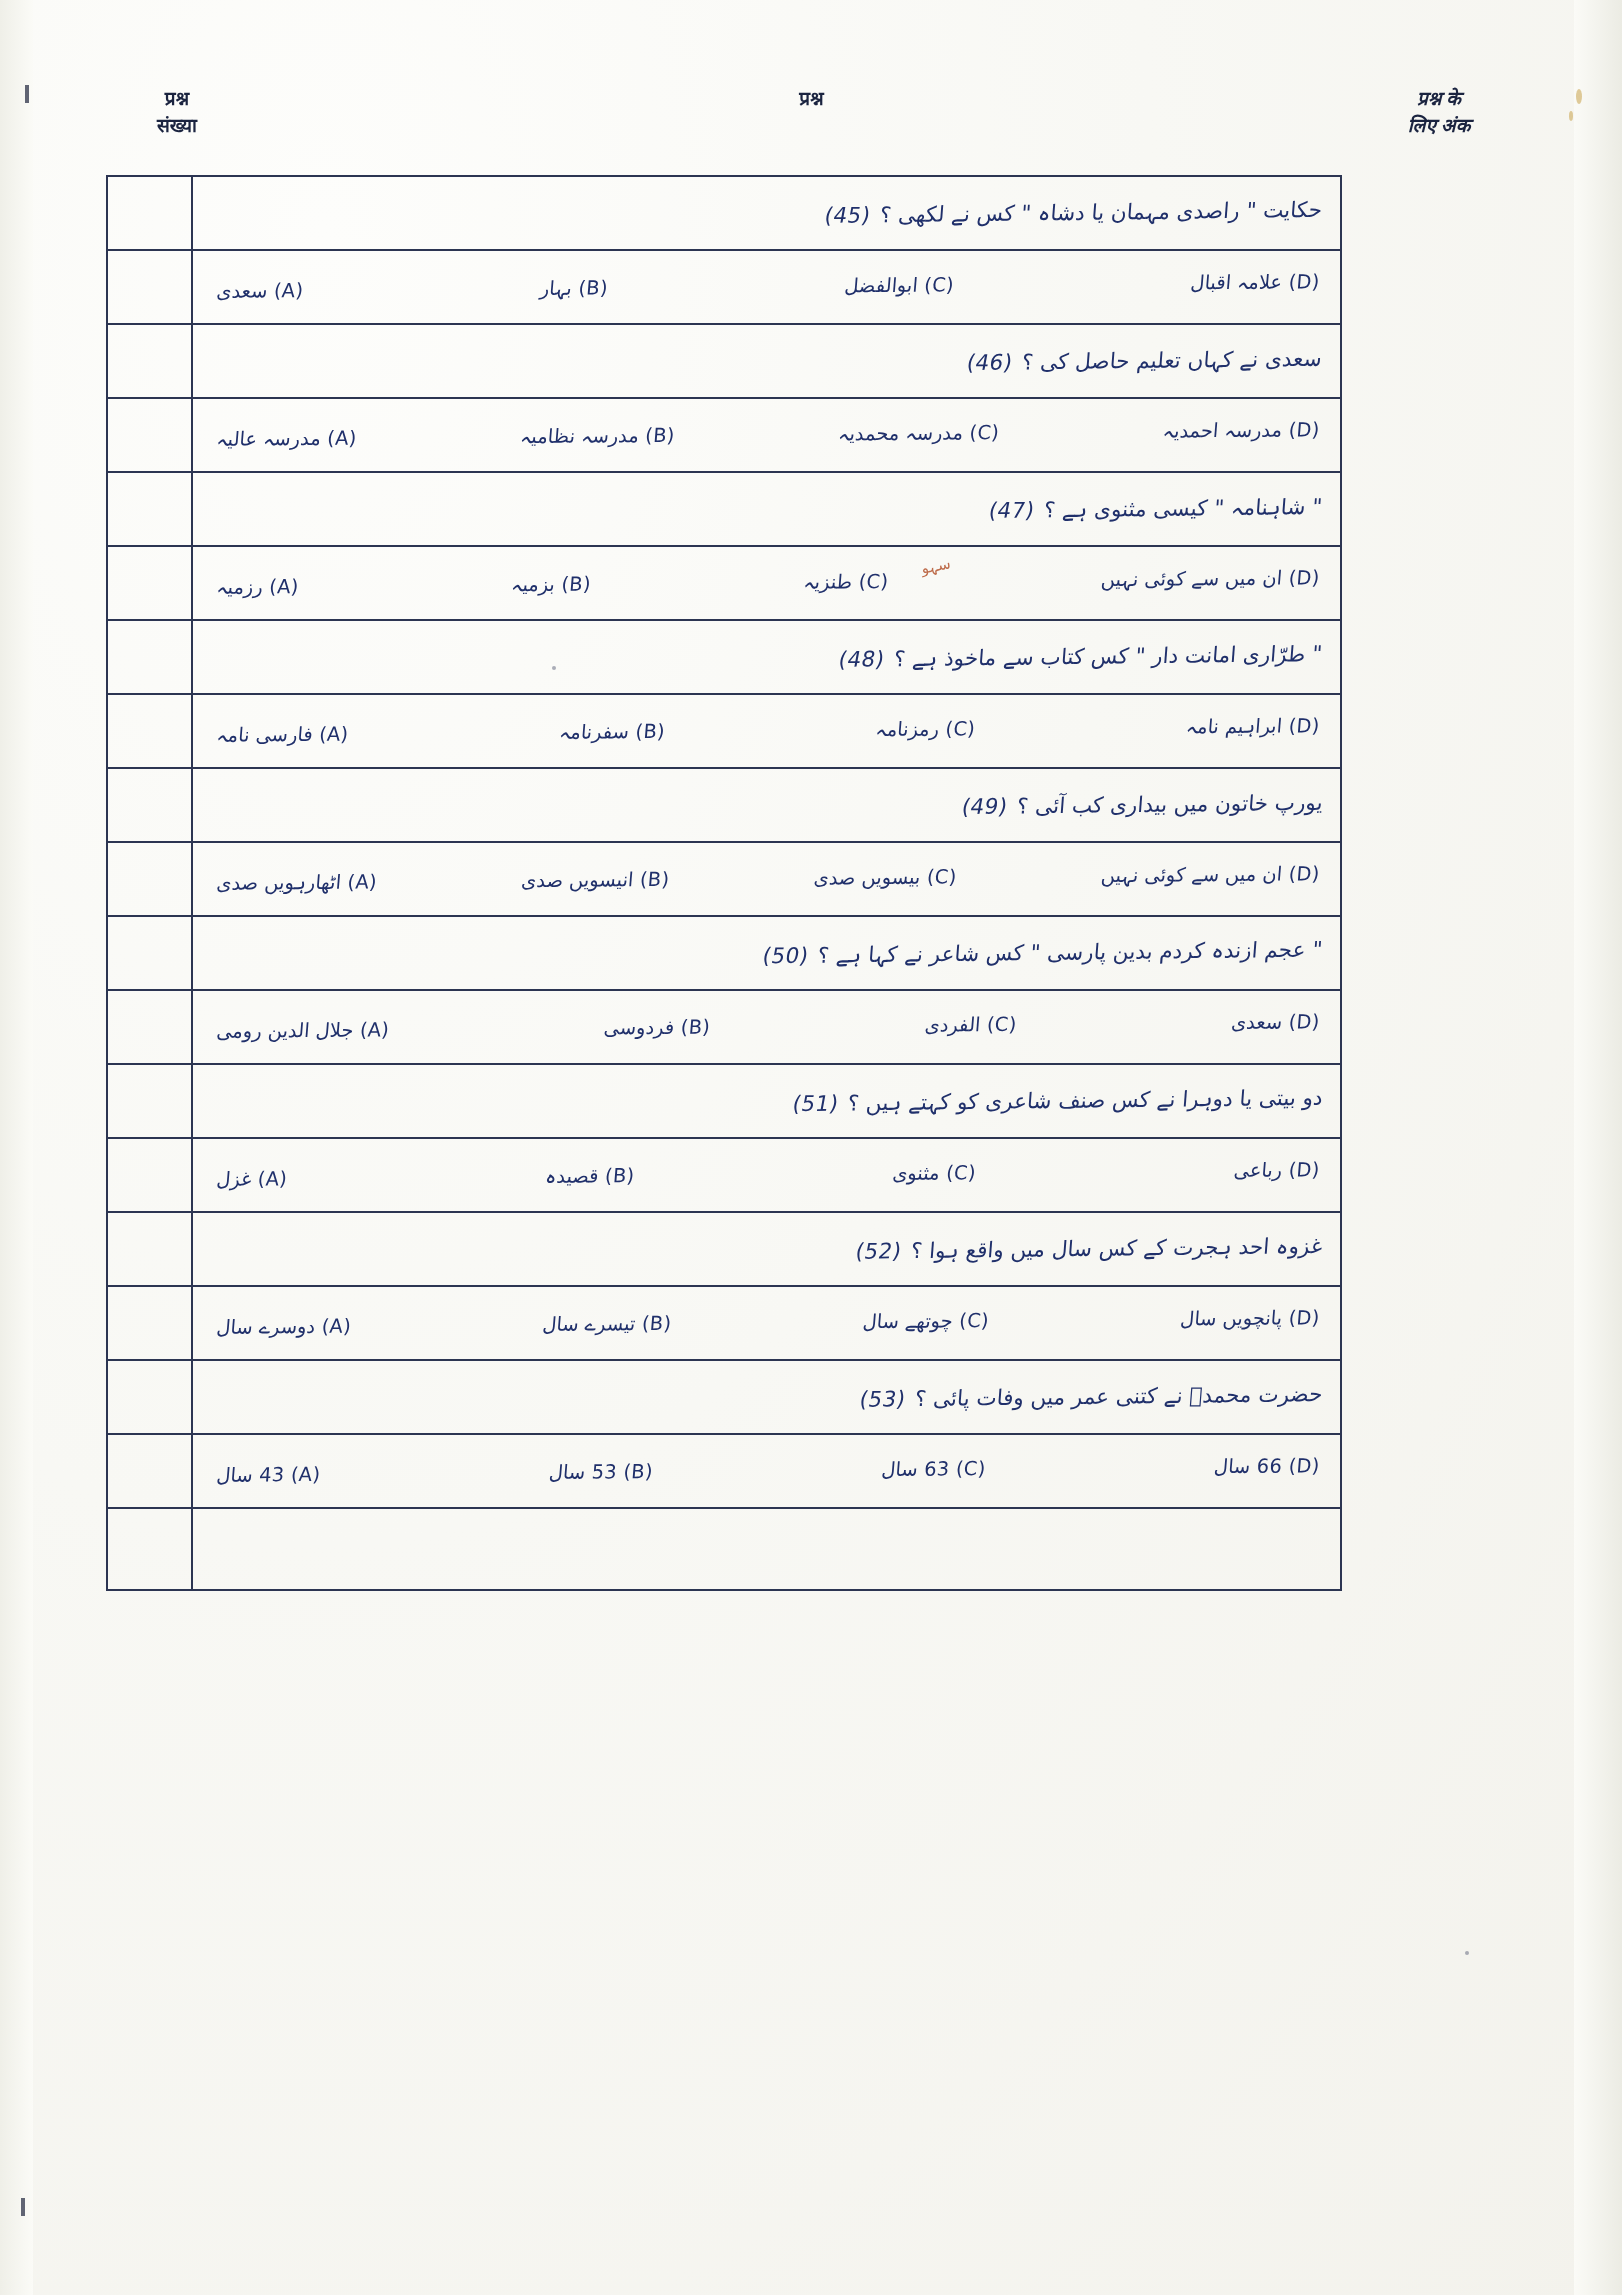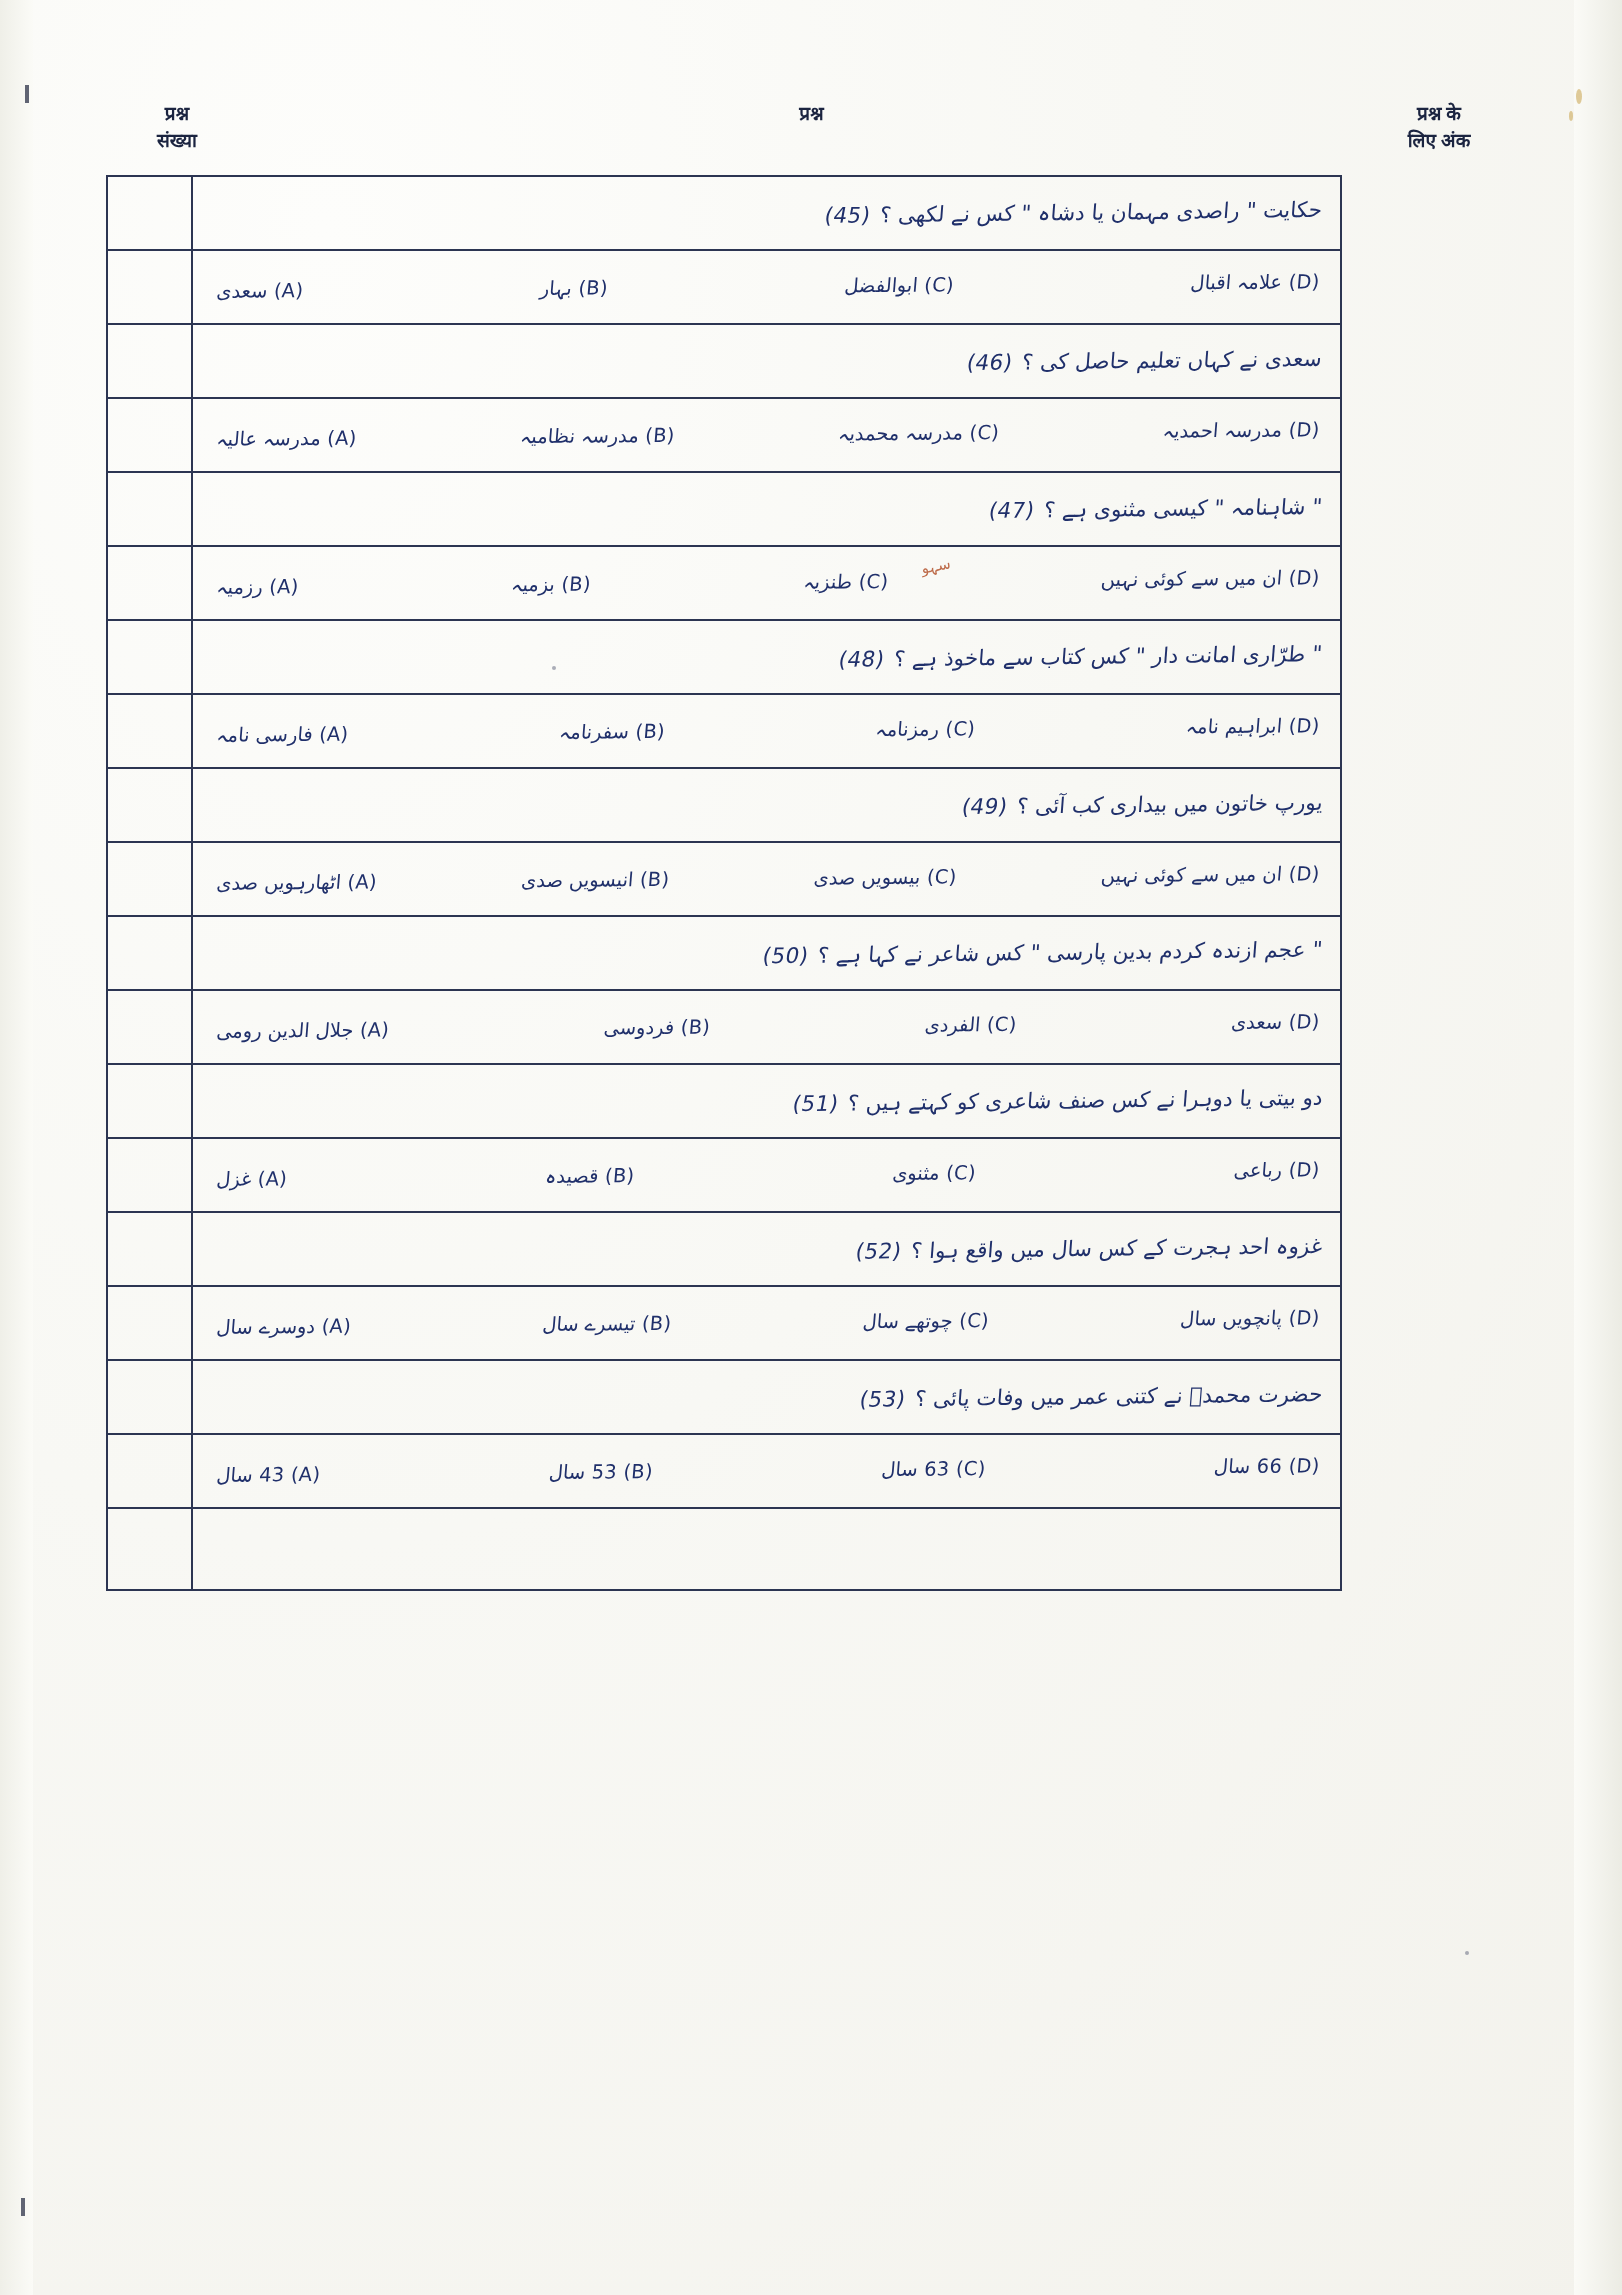--- a/index.html
+++ b/index.html
@@ -45,38 +45,38 @@
   .speck {
     position: absolute;
     background: #c8a24a;
     opacity: .55;
     border-radius: 50%;
   }
 
   
   .header {
     position: absolute;
-    top: 97px;
+    top: 82px;
     left: 104px;
     right: 104px;
     height: 67px;
   }
   .hdr-col {
     position: absolute;
     text-align: center;
     color: #1b2440;
     font-family: "Liberation Serif", serif;
     font-size: 19px;
     line-height: 1.42;
     font-weight: 600;
     letter-spacing: 0.1px;
   }
   .hdr-left  { left: 7px;  top: 4.2px; width: 132px; }
   .hdr-mid   { left: 50%;   top: 4.2px; transform: translateX(-50%); width: 180px; }
-  .hdr-right { right: 0px;  top: 4.2px; width: 160px; }
+  .hdr-right { right: 0px;  top: 4.2px; width: 160px; font-style: italic; }
 
   
   .table {
     position: absolute;
     left: 106px;
     top: 175px;
     width: 1236px;
     border-left: 2.1px solid #2c3552;
     border-top: 2.1px solid #2c3552;
     box-sizing: border-box;

